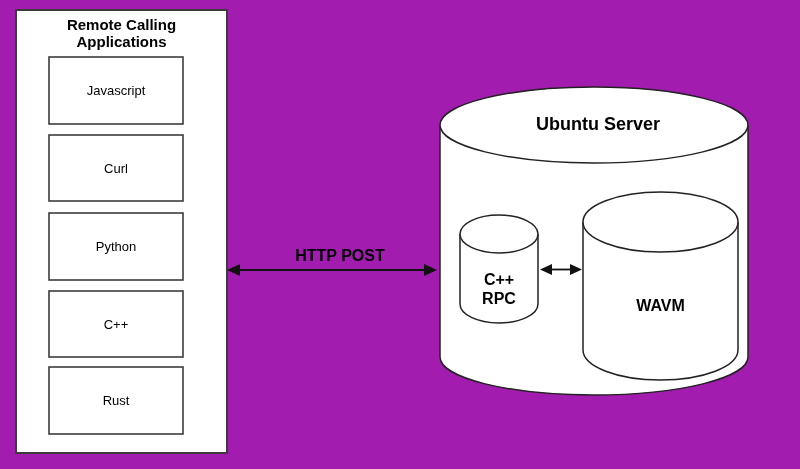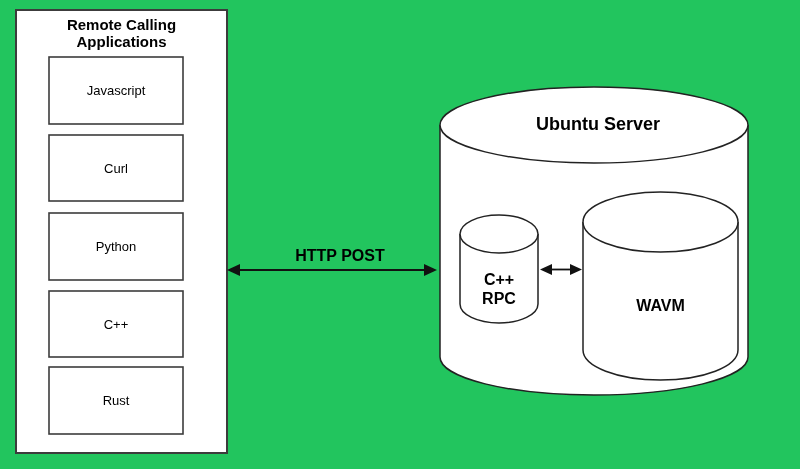--- a/index.html
+++ b/index.html
@@ -1,20 +1,20 @@
 <!DOCTYPE html>
 <html><head>
 <meta charset="utf-8">
 <style>
   html, body { margin: 0; padding: 0; background: #ffffff; }
   .canvas {
     position: relative;
     width: 800px;
     height: 469px;
-    background: #22c55e;
+    background: #a21caf;
     overflow: hidden;
     font-family: "Liberation Sans", sans-serif;
   }
   svg { display: block; }
   text {
     font-family: "Liberation Sans", sans-serif;
     fill: #000000;
   }
   .panel-title   { font-size: 15px; font-weight: 700; }
   .app-label     { font-size: 13px; font-weight: 400; }

